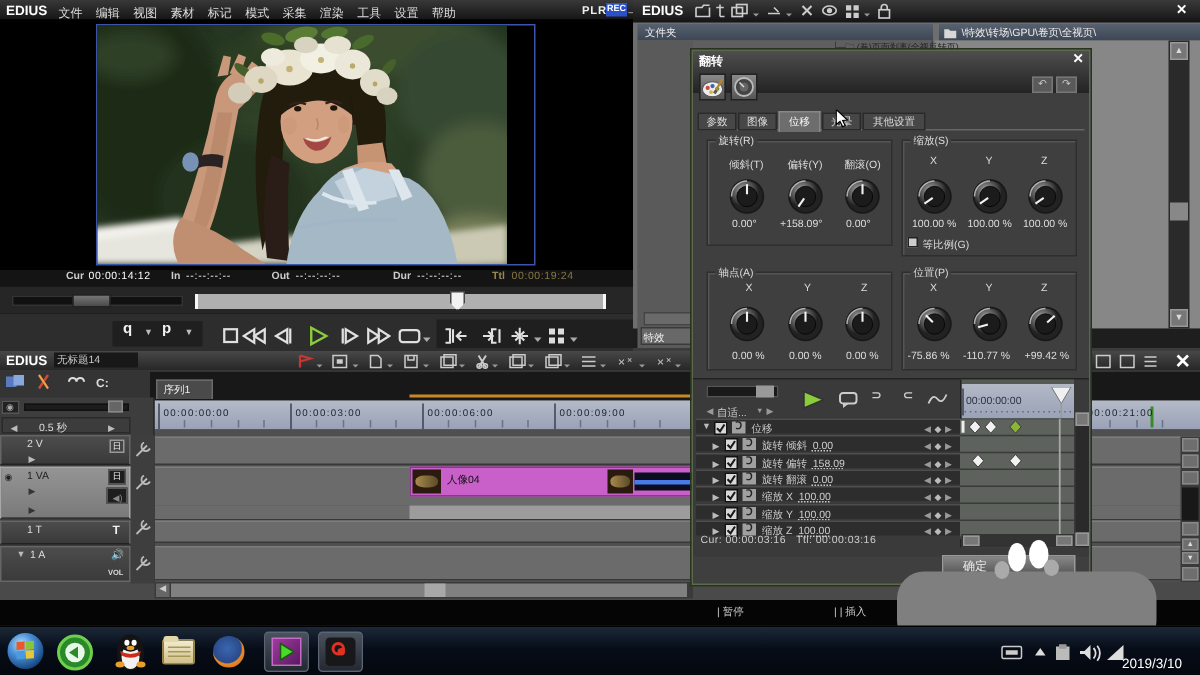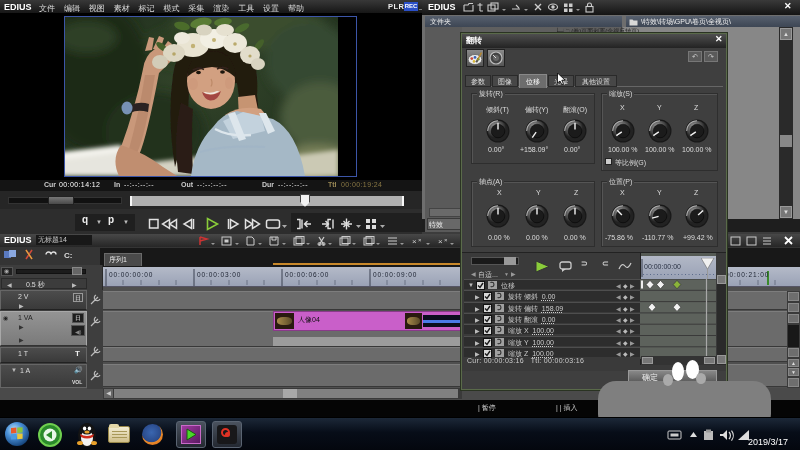--- a/index.html
+++ b/index.html
@@ -441,21 +441,21 @@
   </div>
 
   <div class="abs" style="left:0;top:166px;width:800px;height:17px;background:#050505;">
     <span class="tx" style="left:478px;top:3px;font-size:7px;color:#ccc;">| 暂停</span>
     <span class="tx" style="left:556px;top:3px;font-size:7px;color:#ccc;">| | 插入</span>
   </div>
 </div>
 
 <div class="abs" id="dlg" style="left:461px;top:33px;width:266px;height:357px;background:#3f3f3f;border:1px solid #5a6a4a;outline:1px solid #2a3322;font-size:7px;color:#ddd;">
 
-  <div class="abs" style="left:0;top:0;width:264px;height:14px;background:linear-gradient(#4e4e4e,#232323);">
+  <div class="abs" style="left:0;top:0;width:264px;height:28px;background:linear-gradient(#4e4e4e,#232323);">
     <span class="tx" style="left:4px;top:1px;font-size:8px;font-weight:bold;color:#fff;">翻转</span>
     <span class="tx" style="left:253px;top:0px;font-size:9px;font-weight:bold;color:#fff;">✕</span>
   </div>
 
   <div class="abs" style="left:4px;top:15px;width:18px;height:18px;background:linear-gradient(#8a8a8a,#555);border:1px solid #222;">
     <svg width="16" height="16">
         <ellipse cx="8" cy="9.5" rx="6.8" ry="5" fill="#ececec" stroke="#555" stroke-width="0.7"></ellipse>
         <circle cx="4.8" cy="8.6" r="1.4" fill="#c84a3a"></circle>
         <circle cx="8" cy="7.4" r="1.4" fill="#3a62b8"></circle>
         <circle cx="11.2" cy="9.2" r="1.4" fill="#48953a"></circle>
@@ -806,18 +806,18 @@
   <svg class="abs" style="left:666px;top:10px;" width="84" height="14">
     <rect x="2" y="3" width="13" height="8" rx="1" fill="none" stroke="#ccc" stroke-width="1"></rect>
       <rect x="4.5" y="5.5" width="8" height="3" fill="#ccc"></rect>
     <polygon points="24,9 31,9 27.5,4" fill="#ddd"></polygon>
     <rect x="38" y="3" width="9" height="9" fill="#bbb"></rect>
       <rect x="40" y="1.5" width="5" height="3" fill="#999"></rect>
     <polygon points="54,6 57,6 61,2 61,12 57,8 54,8" fill="#ddd"></polygon>
       <path d="M63,4 a5,5 0 0,1 0,7 M65.5,2.5 a8,8 0 0,1 0,10" stroke="#ddd" stroke-width="1.2" fill="none"></path>
     <polygon points="72,12 83,12 83,2" fill="#ddd"></polygon>
   </svg>
-  <span class="tx" style="left:748px;top:19px;font-size:9px;color:#fff;">2019/3/17</span>
+  <span class="tx" style="left:748px;top:19px;font-size:9px;color:#fff;">2019/3/10</span>
 </div>
 
 <svg class="abs" style="left:557px;top:73px;" width="10" height="13">
   <polygon points="0.5,0 0.5,10 3,8 4.8,11.5 6.4,10.7 4.8,7.3 8,7" fill="#fff" stroke="#000" stroke-width="0.8"></polygon>
 </svg>
 
 </body></html>

